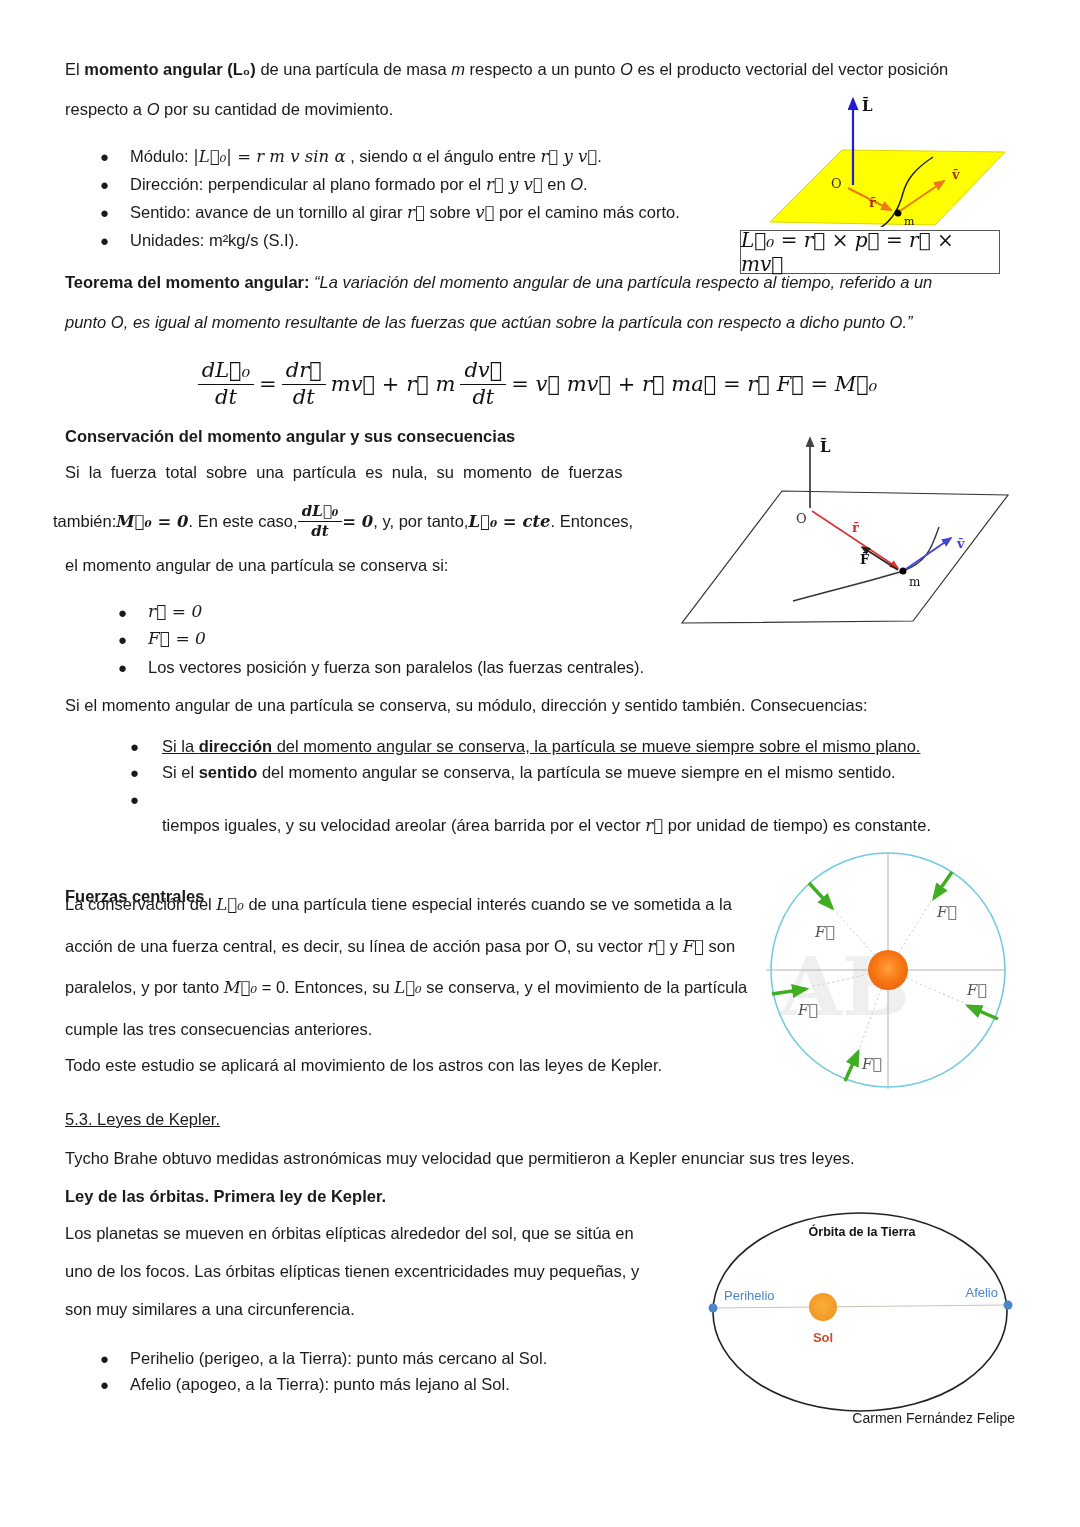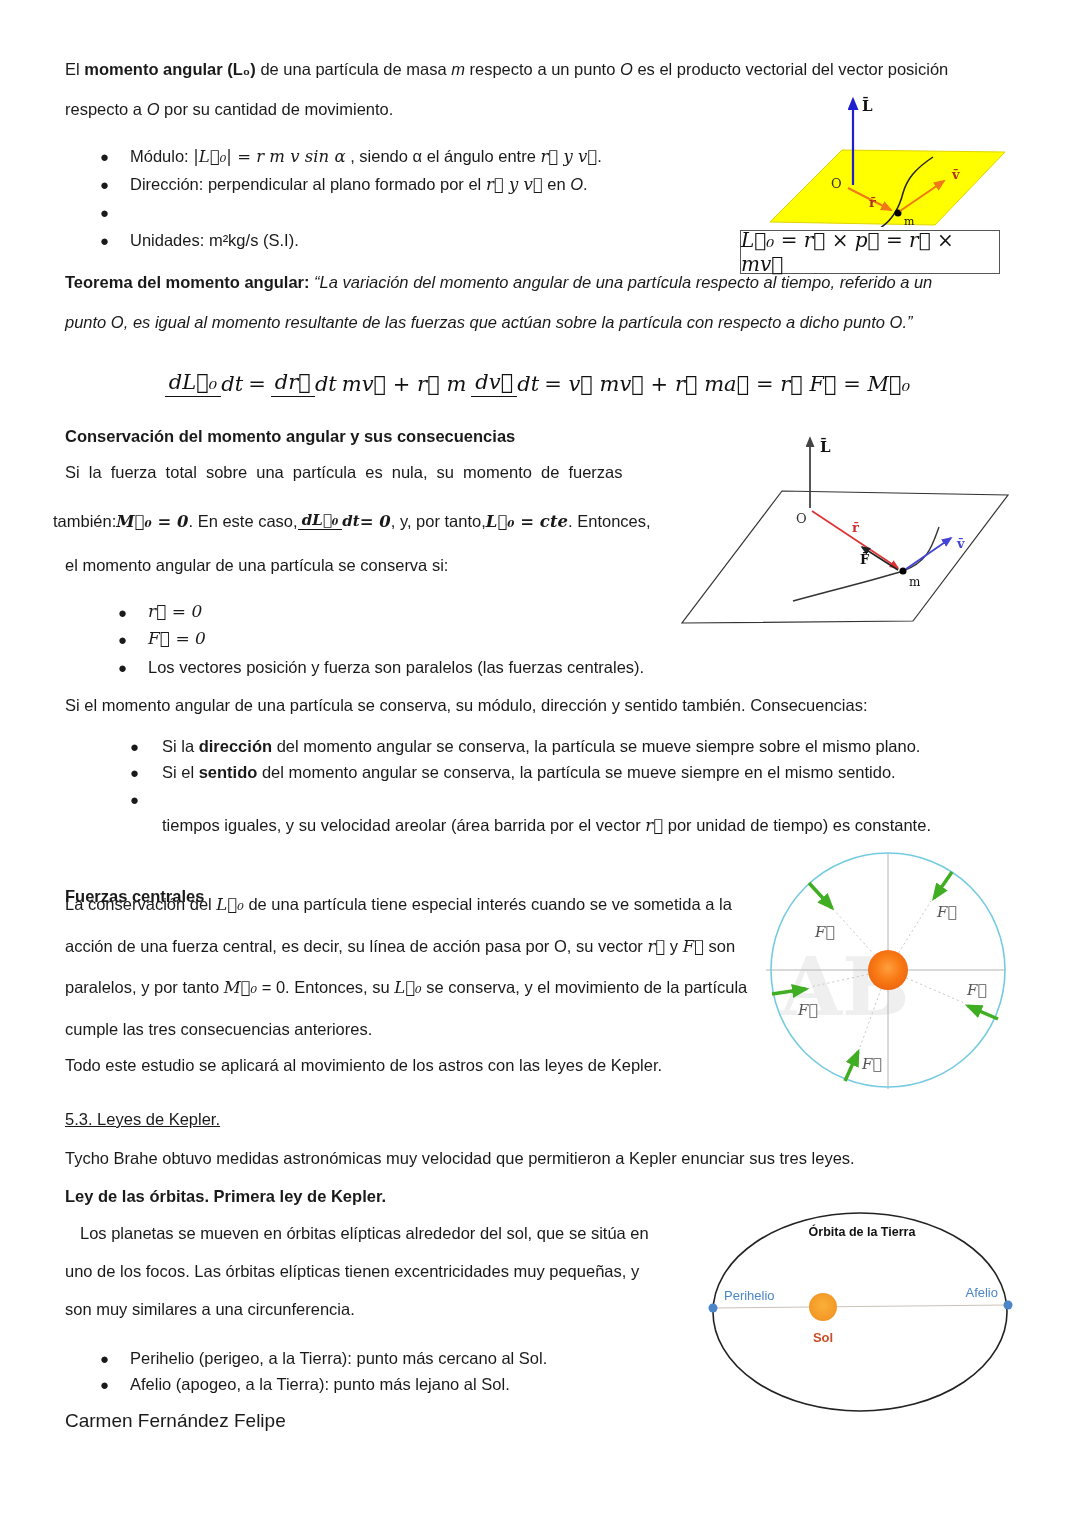--- a/index.html
+++ b/index.html
@@ -8,48 +8,49 @@
   .abs{position:absolute;white-space:nowrap;}
   .wrap{position:absolute;white-space:normal;}
   b{font-weight:bold;margin-top:30px;}
   i{font-style:italic;}
   .math{font-family:"DejaVu Serif",serif;font-style:italic;}
   .mb{font-family:"DejaVu Serif",serif;font-style:italic;font-weight:bold;}
   .bullet{position:absolute;font-size:15px;}
   .heading{font-weight:bold;}
   .underl{text-decoration:underline;}
   .quote{font-style:italic;}
-  .frac{display:inline-flex;flex-direction:row;align-items:center;vertical-align:middle;line-height:1.1;}
+  .frac{display:inline-flex;flex-direction:column;align-items:center;vertical-align:middle;line-height:1.1;}
   .frac .num{border-bottom:1.6px solid #111;padding:0 4px 1px 4px;}
   .frac .den{padding-top:1px;}
   .eqrow{position:absolute;display:flex;align-items:center;justify-content:center;
          font-family:"DejaVu Serif",serif;font-style:italic;font-size:21px;color:#111;}
   .eqrow .gap{margin:0 5px;}
   .consline2{display:flex;align-items:center;}
   .fbox{position:absolute;border:1.2px solid #555;background:#fff;display:flex;align-items:center;justify-content:center;
         font-family:"DejaVu Serif",serif;font-style:italic;font-size:20px;color:#111;}
-  .author{font-size:19px;text-align:left;}
+  .author{font-size:14px;text-align:right;}
   .just1{word-spacing:4.5px;}
   svg text{font-family:"DejaVu Serif",serif;}
 </style>
 </head>
 <body>
 
 <div class="page">
 
   <div class="abs" style="left:65px;top:60px;"><span>El </span><b>momento angular (L₀)</b><span> de una partícula de masa </span><i>m</i><span> respecto a un punto </span><i>O</i><span> es el producto vectorial del vector posición</span></div>
   <div class="abs" style="left:65px;top:100px;"><span>respecto a </span><i>O</i><span> por su cantidad de movimiento.</span></div>
 
   <div class="bullet" style="left:100px;top:148px;">●</div>
   <div class="abs" style="left:130px;top:147px;"><span>Módulo: </span><span class="math">|L⃗₀| = r m v sin α</span><span> , siendo α el ángulo entre </span><span class="math">r⃗ y v⃗</span><span>.</span></div>
 
   <div class="bullet" style="left:100px;top:176px;">●</div>
   <div class="abs" style="left:130px;top:175px;"><span>Dirección: perpendicular al plano formado por el </span><span class="math">r⃗ y v⃗</span><span> en </span><i>O</i><span>.</span></div>
 
   <div class="bullet" style="left:100px;top:204px;">●</div>
+  <div class="abs" style="left:130px;top:203px;"><span>Sentido: avance de un tornillo al girar </span><span class="math">r⃗</span><span> sobre </span><span class="math">v⃗</span><span>  por el camino más corto.</span></div>
 
   <div class="bullet" style="left:100px;top:232px;">●</div>
   <div class="abs" style="left:130px;top:231px;"><span>Unidades: m²kg/s (S.I).</span></div>
 
   <svg class="abs" style="left:735px;top:85px;" width="280" height="142" viewBox="0 0 280 142">
     <defs>
       <marker id="mABlue" markerWidth="6" markerHeight="5" refX="5" refY="2.5" orient="auto" markerUnits="strokeWidth">
           <path d="M0,0 L6,2.5 L0,5 Z" fill="#1f1fd0"></path>
         </marker>
       <marker id="mAOr" markerWidth="6" markerHeight="5" refX="5" refY="2.5" orient="auto" markerUnits="strokeWidth">
@@ -143,21 +144,21 @@
     <text x="200" y="136" font-size="13" font-weight="bold" fill="#111">F̄</text>
     <circle cx="243" cy="143" r="3.5" fill="#000"></circle>
     <text x="249" y="158" font-size="12" fill="#111">m</text>
     <line x1="246" y1="141" x2="291" y2="110" stroke="#4343d6" stroke-width="1.8" marker-end="url(#mBBlu)"></line>
     <text x="297" y="120" font-size="13" font-weight="bold" fill="#4343d6">v̄</text>
   </svg>
 
   <div class="abs" style="left:65px;top:696px;"><span>Si el momento angular de una partícula se conserva, su módulo, dirección y sentido también. Consecuencias:</span></div>
 
   <div class="bullet" style="left:130px;top:738px;">●</div>
-  <div class="abs" style="left:162px;top:737px;"><span>Si la </span><b>dirección</b><span> del momento angular se conserva, la partícula se mueve siempre sobre el mismo plano.</span></div>
+  <div class="abs" style="left:162px;top:737px;text-decoration:underline;"><span>Si la </span><b>dirección</b><span> del momento angular se conserva, la partícula se mueve siempre sobre el mismo plano.</span></div>
   <div class="bullet" style="left:130px;top:764px;">●</div>
   <div class="abs" style="left:162px;top:763px;"><span>Si el </span><b>sentido</b><span> del momento angular se conserva, la partícula se mueve siempre en el mismo sentido.</span></div>
   <div class="bullet" style="left:130px;top:791px;">●</div>
   <div class="abs" style="left:162px;top:816px;"><span>tiempos iguales, y su velocidad areolar (área barrida por el vector </span><span class="math">r⃗</span><span> por unidad de tiempo) es constante.</span></div>
 
   <div class="abs heading" style="left:65px;top:849px;margin-top:38px;"><span>Fuerzas centrales</span></div>
   <div class="wrap" style="left:65px;top:884px;width:700px;line-height:40.5px;"><span>La conservación del </span><span class="math">L⃗₀</span><span> de una partícula tiene especial interés cuando se ve sometida a la acción de una fuerza central, es decir, su línea de acción pasa por O, su vector </span><span class="math">r⃗</span><span> y </span><span class="math">F⃗</span><span> son paralelos, y por tanto </span><span class="math">M⃗₀</span><span> = 0. Entonces, su </span><span class="math">L⃗₀</span><span> se conserva, y el movimiento de la partícula cumple las tres consecuencias anteriores.</span></div>
   <div class="abs" style="left:65px;top:1056px;"><span>Todo este estudio se aplicará al movimiento de los astros con las leyes de Kepler.</span></div>
 
   <svg class="abs" style="left:762px;top:845px;" width="256" height="254" viewBox="0 0 256 254">
@@ -196,21 +197,21 @@
       <text x="36" y="170">F⃗</text>
       <text x="205" y="150">F⃗</text>
       <text x="100" y="224">F⃗</text>
     </g>
   </svg>
 
   <div class="abs underl" style="left:65px;top:1110px;"><span>5.3. Leyes de Kepler.</span></div>
   <div class="abs" style="left:65px;top:1149px;"><span>Tycho Brahe obtuvo medidas astronómicas muy velocidad que permitieron a Kepler enunciar sus tres leyes.</span></div>
   <div class="abs heading" style="left:65px;top:1187px;"><span>Ley de las órbitas. Primera ley de Kepler.</span></div>
 
-  <div class="abs" style="left:65px;top:1224px;margin-left:15px;"><span>Los planetas se mueven en órbitas elípticas alrededor del sol, que se sitúa en</span></div>
+  <div class="abs" style="left:65px;top:1224px;"><span>Los planetas se mueven en órbitas elípticas alrededor del sol, que se sitúa en</span></div>
   <div class="abs" style="left:65px;top:1262px;"><span>uno de los focos. Las órbitas elípticas tienen excentricidades muy pequeñas, y</span></div>
   <div class="abs" style="left:65px;top:1300px;"><span>son muy similares a una circunferencia.</span></div>
 
   <div class="bullet" style="left:100px;top:1350px;">●</div>
   <div class="abs" style="left:130px;top:1349px;"><span>Perihelio (perigeo, a la Tierra): punto más cercano al Sol.</span></div>
   <div class="bullet" style="left:100px;top:1376px;">●</div>
   <div class="abs" style="left:130px;top:1375px;"><span>Afelio (apogeo, a la Tierra): punto más lejano al Sol.</span></div>
 
   <svg class="abs" style="left:700px;top:1202px;" width="322" height="232" viewBox="0 0 322 232">
     <defs>

